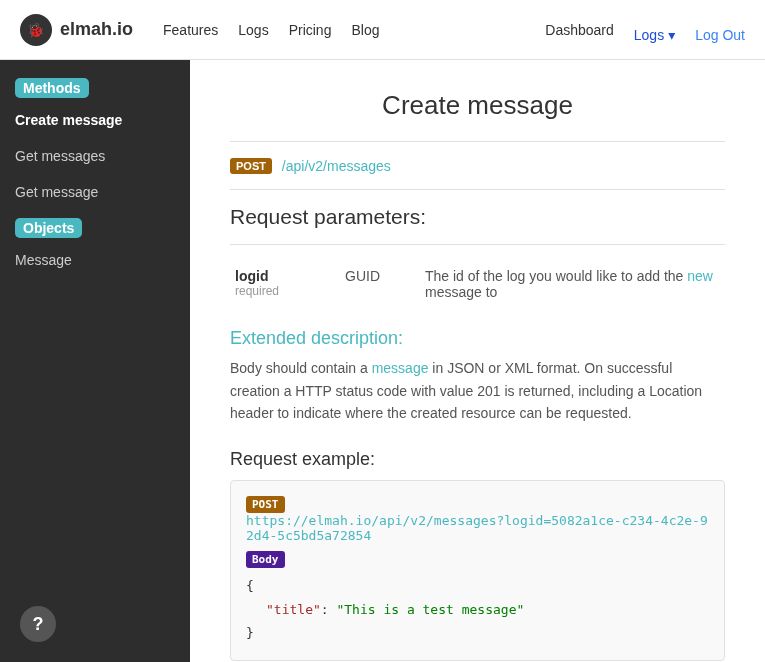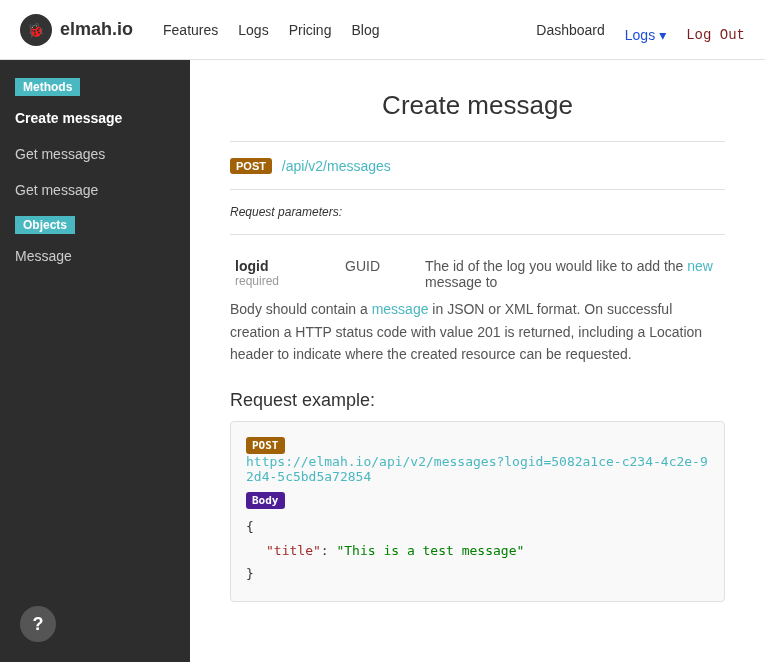--- a/index.html
+++ b/index.html
@@ -49,47 +49,46 @@
       align-items: flex-end;
     }
     .nav-dropdown {
       display: flex;
       align-items: center;
       gap: 4px;
       color: #1d4ed8;
       cursor: pointer;
     }
     .nav-logout {
-      color: #7f1d1d;
+      color: #3b82f6;
       text-decoration: none;
-      font-family: Liberation Mono, monospace;
     }
 
     
     .main-container {
       display: flex;
       min-height: calc(100vh - 60px);
     }
 
     
     .sidebar {
       width: 190px;
       background: #2d2d2d;
       min-height: 600px;
       padding: 10px 0;
       flex-shrink: 0;
     }
     .sidebar-badge {
       display: inline-block;
       background: #4ab8c1;
       color: #fff;
-      font-size: 12px;
+      font-size: 14px;
       font-weight: bold;
       padding: 2px 8px;
-      border-radius: 0;
+      border-radius: 5px;
       margin: 8px 15px 4px 15px;
     }
     .sidebar-item {
       padding: 10px 15px;
       color: #ccc;
       cursor: pointer;
       font-size: 14px;
     }
     .sidebar-item.active {
       color: #fff;
@@ -131,24 +130,23 @@
       color: #4ab8c1;
       font-size: 14px;
       vertical-align: middle;
     }
     .endpoint-line {
       margin-bottom: 10px;
     }
 
     
     .section-title {
-      font-size: 12px;
+      font-size: 21px;
       color: #333;
       margin-bottom: 12px;
-      font-style: italic;
     }
     .params-table {
       width: 100%;
       border-collapse: collapse;
     }
     .params-table tr td {
       padding: 8px 5px;
       vertical-align: top;
       font-size: 14px;
     }
@@ -301,20 +299,21 @@
           <div class="param-required">required</div>
         </td>
         <td class="param-type">GUID</td>
         <td class="param-desc">
           <span>The id of the log you would like to add the <span class="highlight">new</span> message to</span>
         </td>
       </tr>
     </tbody>
       </table>
 
+    <div class="extended-title">Extended description:</div>
     <p class="extended-text">
       <span>Body should contain a </span><span class="link">message</span><span> in JSON or XML format. On successful creation a HTTP status code with value 201 is returned, including a Location header to indicate where the created resource can be requested.</span>
     </p>
 
     <div class="example-title">Request example:</div>
     <div class="code-box">
       <div class="code-url-line">
         <span class="method-badge">POST</span>
         <span class="code-url">https://elmah.io/api/v2/messages?logid=5082a1ce-c234-4c2e-92d4-5c5bd5a72854</span>
       </div>

